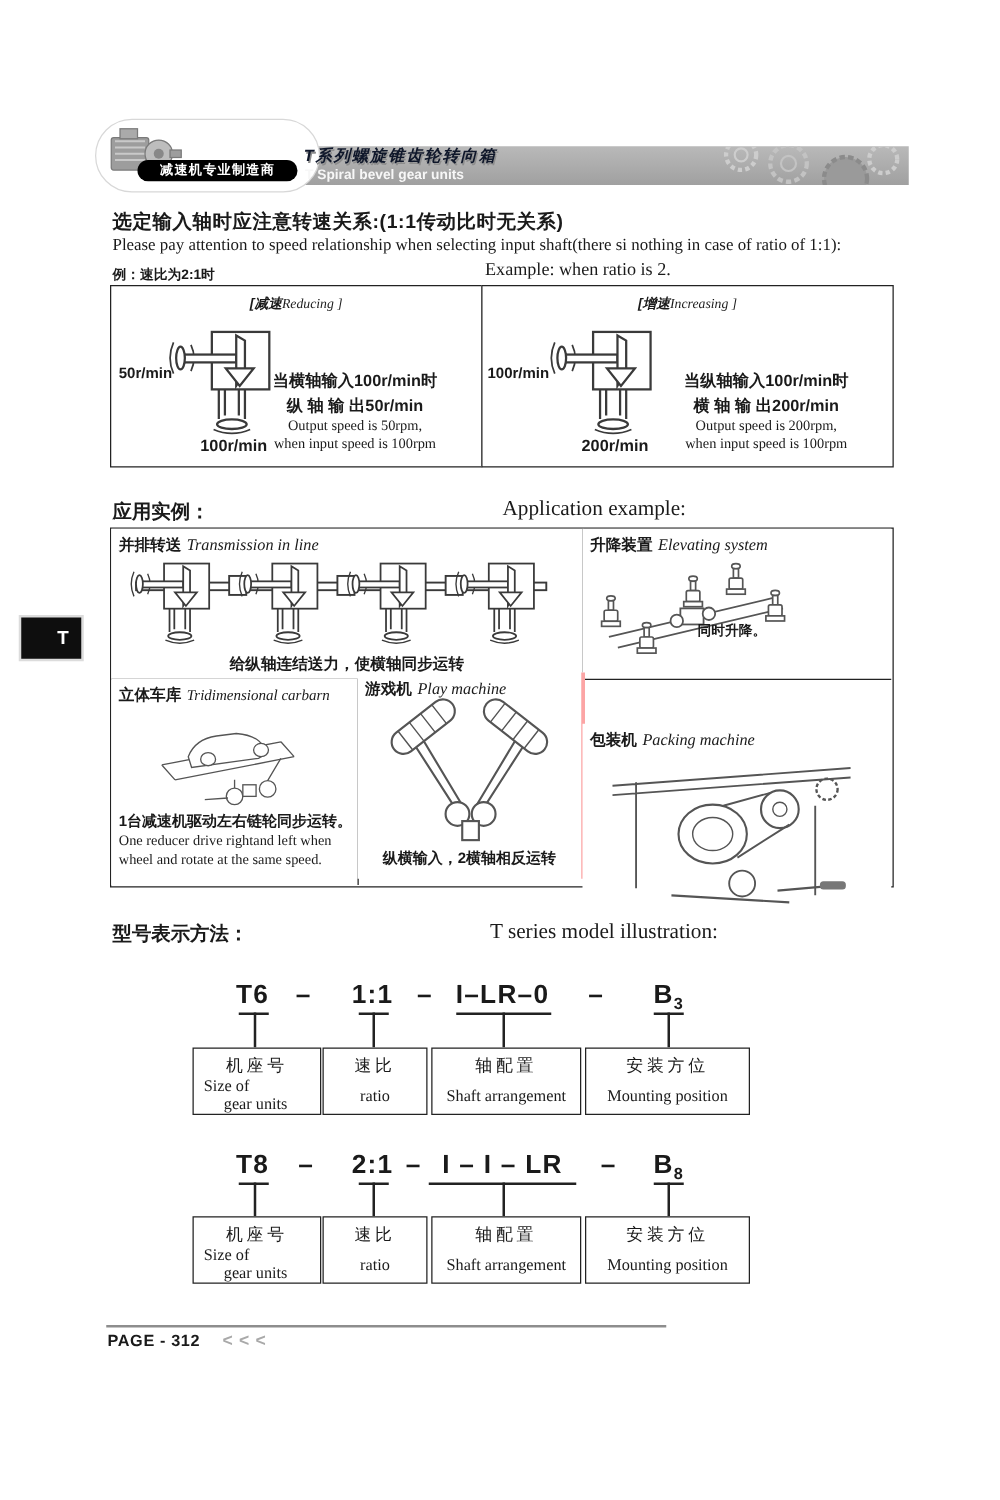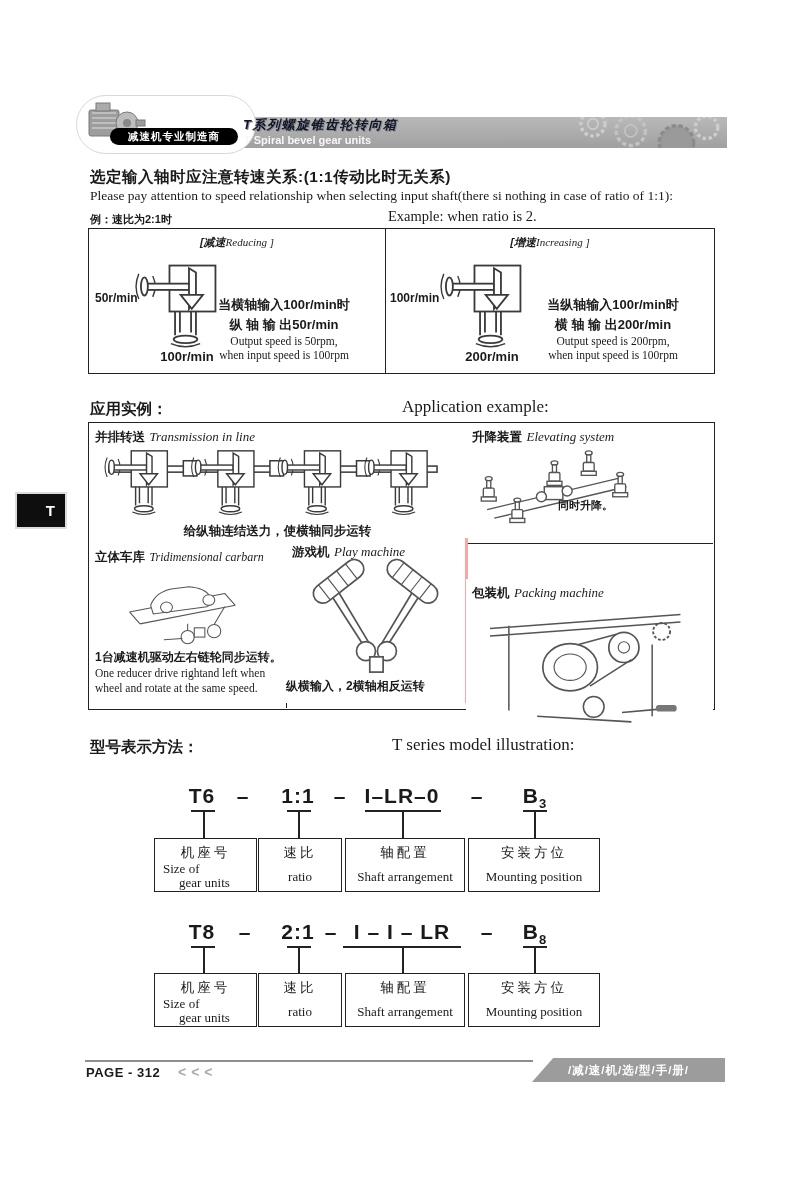--- a/index.html
+++ b/index.html
@@ -234,21 +234,21 @@
           <path d="M22,16 v20 M34,16 v20 M46,16 v20 M58,16 v20" stroke="#555" stroke-width="1.2"></path>
         </g>
         <g transform="rotate(38 118 26)">
           <rect x="88" y="16" width="62" height="20" rx="10" fill="#fff" stroke="#555" stroke-width="1.8"></rect>
           <path d="M100,16 v20 M112,16 v20 M124,16 v20 M136,16 v20" stroke="#555" stroke-width="1.2"></path>
         </g>
         <circle cx="70" cy="100" r="10" fill="#fff" stroke="#555" stroke-width="1.8"></circle>
         <circle cx="92" cy="100" r="10" fill="#fff" stroke="#555" stroke-width="1.8"></circle>
         <rect x="74" y="106" width="14" height="16" fill="#fff" stroke="#555" stroke-width="1.8"></rect>
       </svg>
-      <div class="cap" style="left:0;bottom:8px;width:100%;font-size:12px">纵横输入，2横轴相反运转</div>
+      <div class="cap" style="left:0;bottom:8px;width:100%;text-align:center;font-size:12px">纵横输入，2横轴相反运转</div>
     </div>
 
     <div class="cell cE">
       <div class="pt">
         <span class="zh">包装机</span>
         <span class="en serif">Packing machine</span>
       </div>
       <svg style="position:absolute;left:14px;top:26px" width="218" height="132" viewBox="0 0 230 140">
         <path d="M10,25 L212,10 M10,33 L212,18 M30,22 L30,112 M182,42 L182,118" stroke="#555" stroke-width="1.6" fill="none"></path>
         <ellipse cx="95" cy="66" rx="29" ry="25" fill="#fff" stroke="#555" stroke-width="1.8"></ellipse>
@@ -329,16 +329,15 @@
     <span class="en" style="margin-top:8px">Shaft arrangement</span>
   </div>
   <div class="abs mbox" style="left:468px;top:973px;width:130px;height:52px">
     <span class="zh">安装方位</span>
     <span class="en" style="margin-top:8px">Mounting position</span>
   </div>
 
   <div class="abs fline"></div>
   <div class="abs fpage">PAGE - 312</div>
   <div class="abs fchev">&lt;&lt;&lt;</div>
-  <div class="abs ftab">/减/速/机/选/型/手/册/</div>
   <div class="abs sidetab">T</div>
 
 </div>
 
 </body></html>

